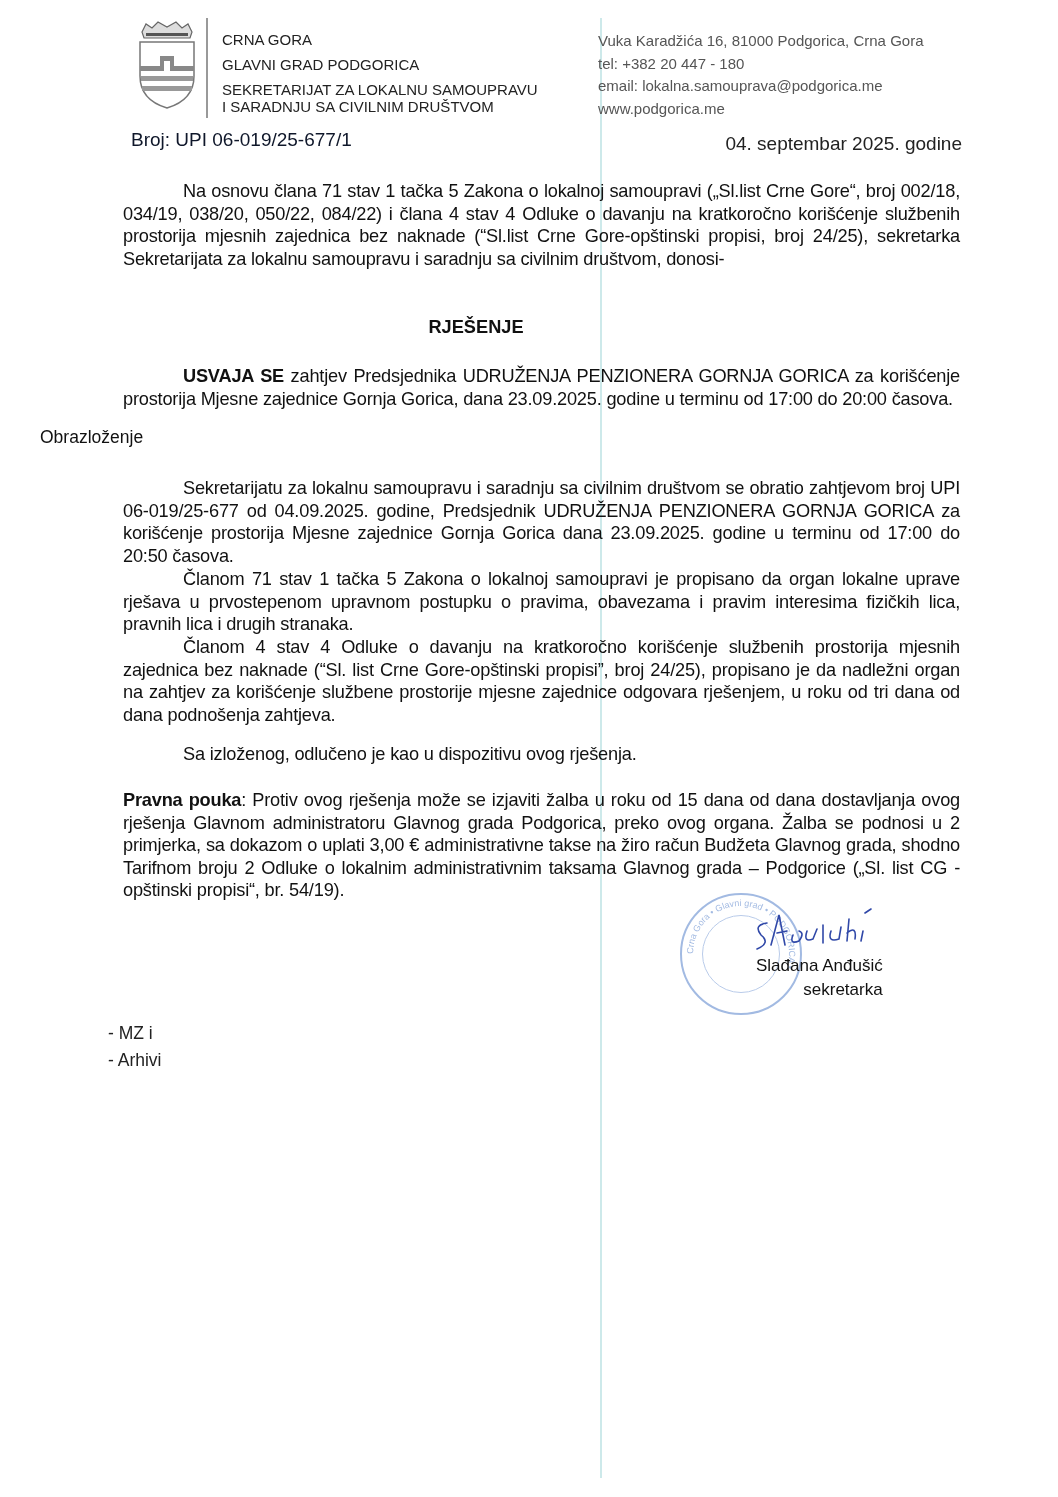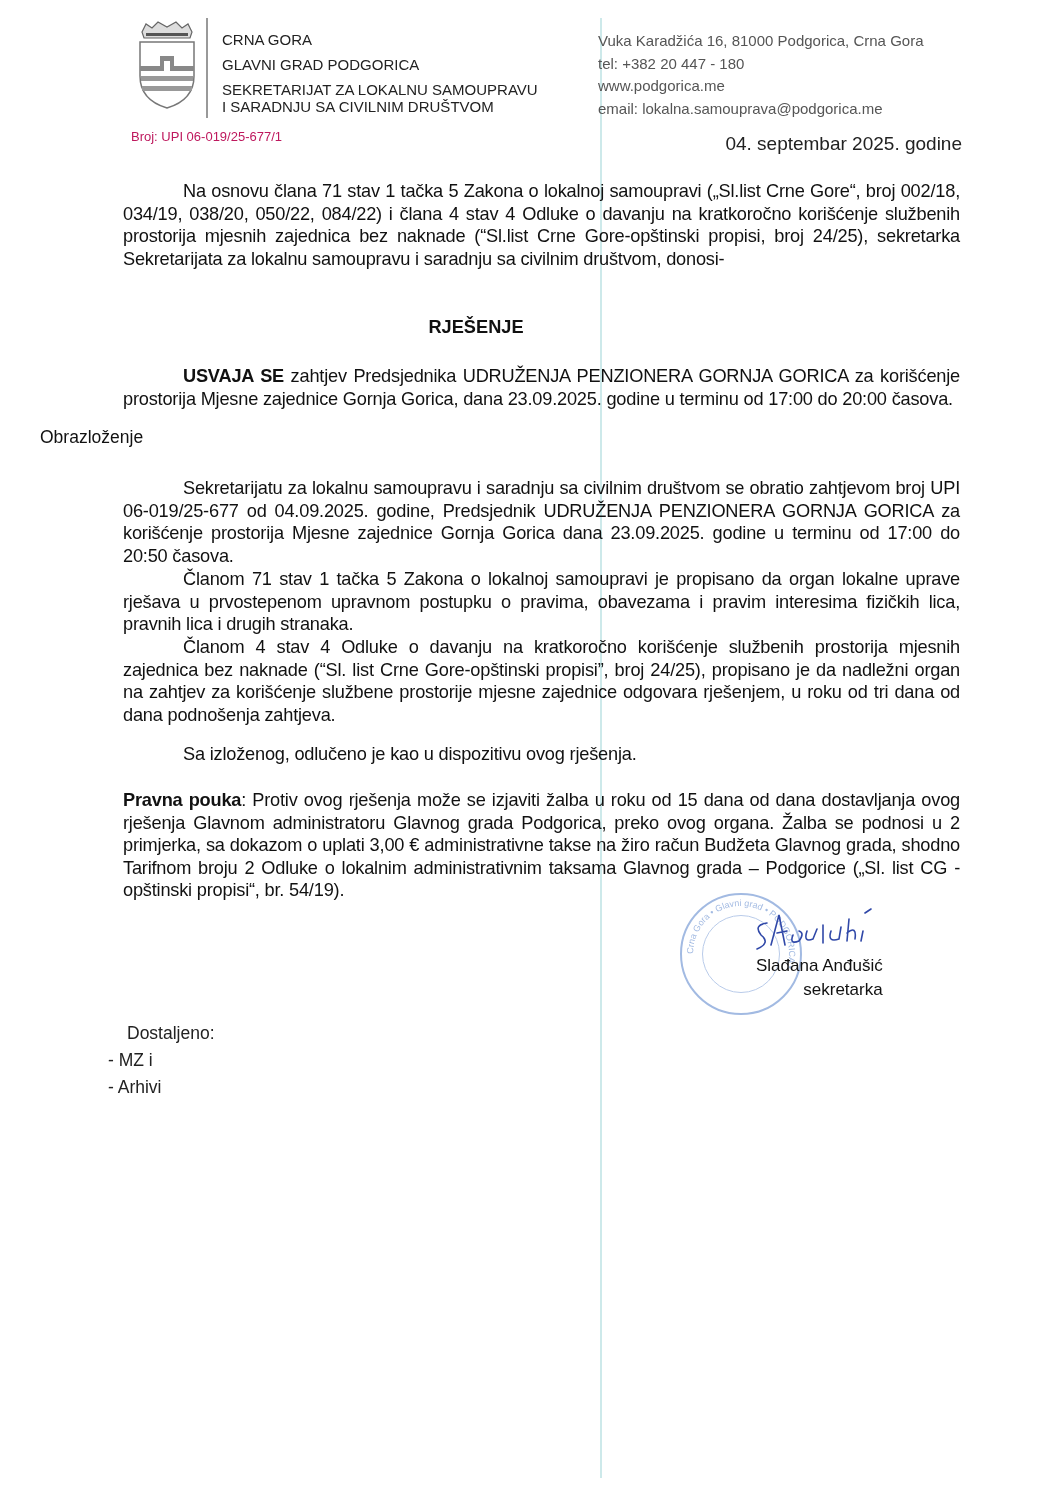--- a/index.html
+++ b/index.html
@@ -13,21 +13,21 @@
   }
   .crest { position: absolute; left: 136px; top: 18px; width: 62px; height: 92px; }
   .vdivider { position: absolute; left: 206px; top: 18px; width: 2px; height: 100px; background: #999; }
   .org { position: absolute; left: 222px; top: 32px; font-size: 15px; line-height: 1; color: #222; }
   .org div { white-space: nowrap; }
   .org .l1 { margin-bottom: 10px; }
   .org .l2 { margin-bottom: 10px; }
   .org .l3 { margin-bottom: 2px; }
   .contact { position: absolute; left: 598px; top: 30px; font-size: 15px; color: #555; line-height: 22.5px; }
   .contact div { white-space: nowrap; }
-  .broj { position: absolute; left: 131px; top: 129px; font-size: 13px; color: #be185d; }
+  .broj { position: absolute; left: 131px; top: 129px; font-size: 19px; color: #0f172a; }
   .date { position: absolute; right: 96px; top: 133px; font-size: 19px; color: #222; }
 
   .body { position: absolute; left: 123px; width: 837px; font-size: 18.2px; line-height: 22.5px; text-align: justify; letter-spacing: -0.2px; }
   .indent { text-indent: 60px; }
   .p1 { top: 180px; }
   .title { position: absolute; left: 0; width: 964px; text-align: center; font-weight: bold; top: 317px; font-size: 18.2px; }
   .title span { margin-left: -12px; }
   .p2 { top: 365px; }
   .sub { position: absolute; left: 0; width: 1058px; text-align: left; font-weight: bold; top: 427px; font-size: 17.5px; }
   .sub span { margin-left: 40px; font-weight: normal; }
@@ -65,22 +65,22 @@
 <div class="org">
   <div class="l1">CRNA GORA</div>
   <div class="l2">GLAVNI GRAD PODGORICA</div>
   <div class="l3">SEKRETARIJAT ZA LOKALNU SAMOUPRAVU</div>
   <div>I SARADNJU SA CIVILNIM DRUŠTVOM</div>
 </div>
 
 <div class="contact">
   <div>Vuka Karadžića 16, 81000 Podgorica, Crna Gora</div>
   <div>tel: +382 20 447 - 180</div>
+  <div>email: lokalna.samouprava@podgorica.me</div>
   <div>www.podgorica.me</div>
-  <div>email: lokalna.samouprava@podgorica.me</div>
 </div>
 
 <div class="broj">Broj: UPI 06-019/25-677/1</div>
 <div class="date">04. septembar 2025. godine</div>
 
 <div class="body indent p1">Na osnovu člana 71 stav 1 tačka 5 Zakona o lokalnoj samoupravi („Sl.list Crne Gore“, broj 002/18, 034/19, 038/20, 050/22, 084/22) i člana 4 stav 4 Odluke o davanju na kratkoročno korišćenje službenih prostorija mjesnih zajednica bez naknade (“Sl.list Crne Gore-opštinski propisi, broj 24/25), sekretarka Sekretarijata za lokalnu samoupravu i saradnju sa civilnim društvom, donosi-</div>
 
 <div class="title"><span>RJEŠENJE</span></div>
 
 <div class="body indent p2"><span class="b">USVAJA SE</span><span> zahtjev Predsjednika UDRUŽENJA PENZIONERA GORNJA GORICA za korišćenje prostorija Mjesne zajednice Gornja Gorica, dana 23.09.2025. godine u terminu od 17:00 do 20:00 časova.</span></div>
@@ -107,16 +107,15 @@
 <svg class="signature" viewBox="0 0 160 50">
   <path d="M22 18 Q8 20 16 30 Q26 38 12 44 M26 40 L34 10 L40 40 M32 28 L42 26 M48 30 Q44 40 54 36 Q60 28 54 26 M62 26 Q58 38 68 34 L72 24 M78 20 L78 38 M86 26 Q82 38 94 34 L96 22 M104 14 L102 36 M102 28 Q112 20 110 34 M118 26 L116 36 M120 8 L126 4" fill="none" stroke="#3048a8" stroke-width="1.6" stroke-linecap="round"></path>
 </svg>
 
 <div class="signer">
   <div>Slađana Anđušić</div>
   <div>sekretarka</div>
 </div>
 
 <div class="dost">
-  <div class="head">Dostaljeno:</div>
   <div>- MZ i</div>
   <div>- Arhivi</div>
 </div>
 
 </body></html>

